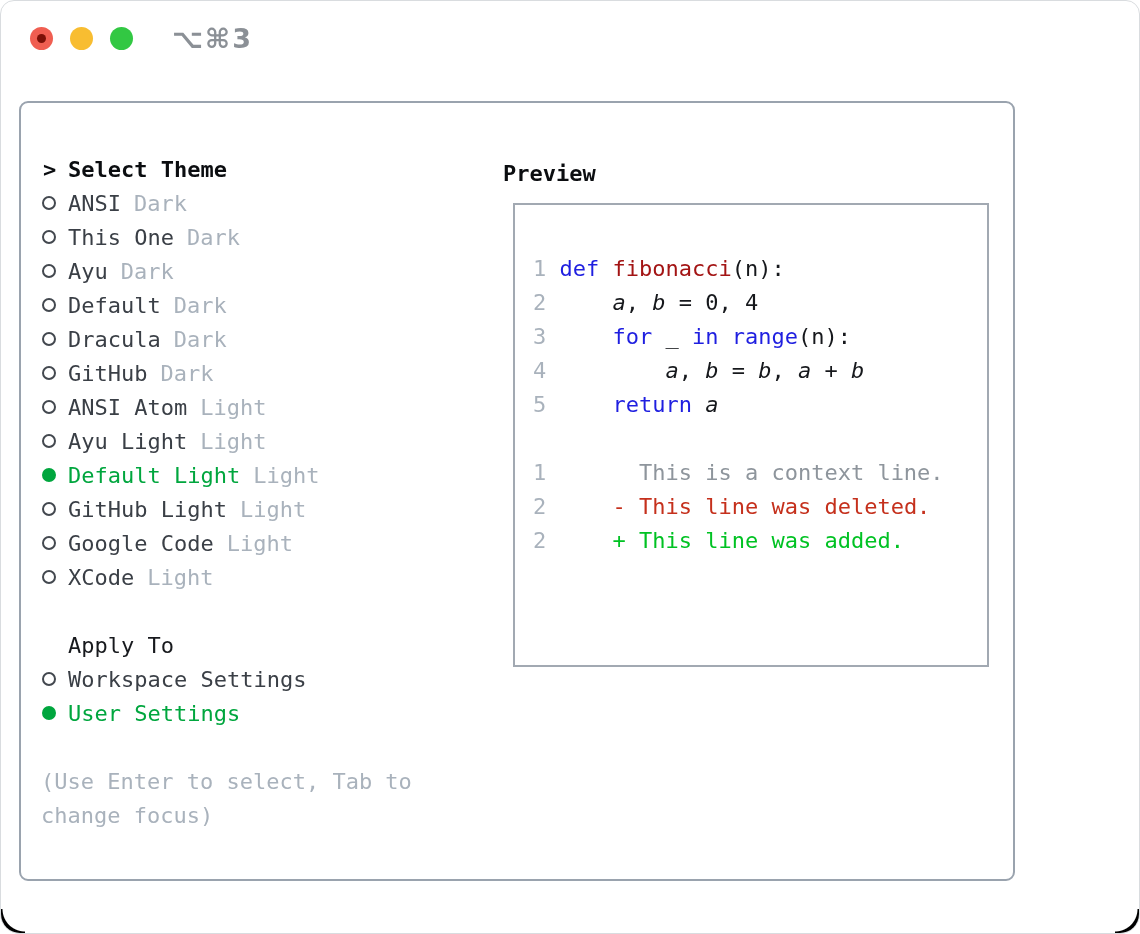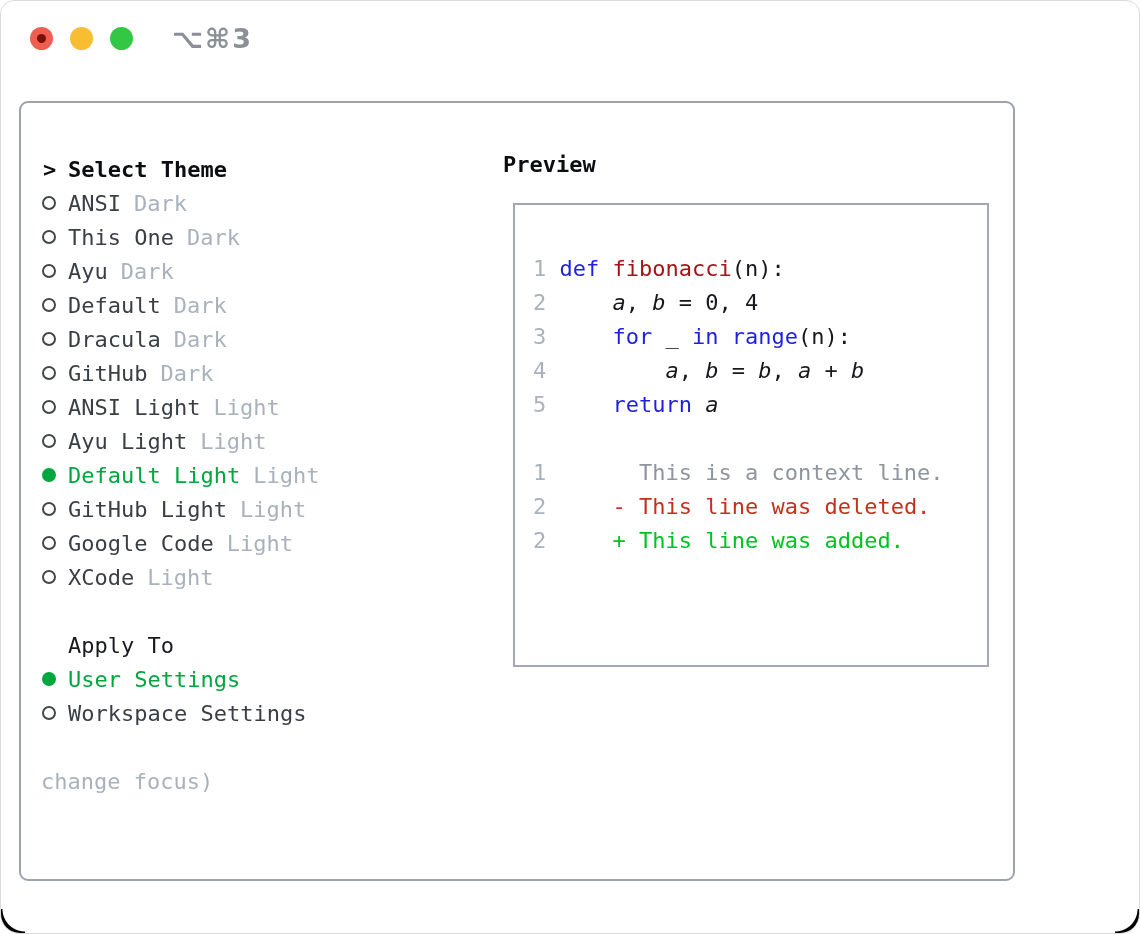--- a/index.html
+++ b/index.html
@@ -33,21 +33,21 @@
   .htext { font-weight:bold; color:#0b0d10;text-align:center; }
   .h2text { color:#17191d; }
   .dot { width:14px; height:14px; border-radius:50%; border:2px solid #43484f; margin-left:1px; }
   .dot.filled { background:var(--accent-green); border-color:var(--accent-green); }
   .iname { color:var(--item-text); }
   .selected .iname { color:var(--accent-green); }
   .itag { color:var(--tag-gray); margin-left:13px; }
   .hint-line { color:var(--tag-gray); }
 
   
-  .preview-header { position:absolute; left:482px; top:49px; height:34px; display:flex; align-items:flex-start;
+  .preview-header { position:absolute; left:482px; top:49px; height:34px; display:flex; align-items:flex-end;
                     font-size:22px; font-weight:bold; color:#0b0d10; }
   .preview-box { position:absolute; left:492px; top:100px; width:476px; height:464px;
                  border:2px solid #a2a9b2; background:#fff; }
   .codewrap { padding:47px 0 0 18px; font-size:22px; }
   .pline { white-space:pre; height:34px; line-height:34px; }
   .ln       { color:var(--line-number-gray); }
   .seg-pl   { color:#16181c; }
   .seg-kw   { color:var(--keyword-blue); }
   .seg-fn   { color:var(--function-red); }
   .seg-var  { color:#16181c; font-style:italic; }
@@ -82,43 +82,44 @@
         <span class="htext">Select Theme</span>
       </div>
 
       <div id="theme-list">
           <div class="row item"><span class="marker"><span class="dot"></span></span><span class="iname">ANSI</span><span class="itag">Dark</span></div>
           <div class="row item"><span class="marker"><span class="dot"></span></span><span class="iname">This One</span><span class="itag">Dark</span></div>
           <div class="row item"><span class="marker"><span class="dot"></span></span><span class="iname">Ayu</span><span class="itag">Dark</span></div>
           <div class="row item"><span class="marker"><span class="dot"></span></span><span class="iname">Default</span><span class="itag">Dark</span></div>
           <div class="row item"><span class="marker"><span class="dot"></span></span><span class="iname">Dracula</span><span class="itag">Dark</span></div>
           <div class="row item"><span class="marker"><span class="dot"></span></span><span class="iname">GitHub</span><span class="itag">Dark</span></div>
-          <div class="row item"><span class="marker"><span class="dot"></span></span><span class="iname">ANSI Light</span><span class="itag">Light</span></div>
+          <div class="row item"><span class="marker"><span class="dot"></span></span><span class="iname">ANSI Atom</span><span class="itag">Light</span></div>
           <div class="row item"><span class="marker"><span class="dot"></span></span><span class="iname">Ayu Light</span><span class="itag">Light</span></div>
           <div class="row item selected"><span class="marker"><span class="dot filled"></span></span><span class="iname">Default Light</span><span class="itag">Light</span></div>
           <div class="row item"><span class="marker"><span class="dot"></span></span><span class="iname">GitHub Light</span><span class="itag">Light</span></div>
           <div class="row item"><span class="marker"><span class="dot"></span></span><span class="iname">Google Code</span><span class="itag">Light</span></div>
           <div class="row item"><span class="marker"><span class="dot"></span></span><span class="iname">XCode</span><span class="itag">Light</span></div>
         </div>
 
       <div class="row"></div>
 
       <div class="row">
         <span class="marker"></span>
         <span class="h2text">Apply To</span>
       </div>
 
       <div id="apply-list">
+          <div class="row item"><span class="marker"><span class="dot"></span></span><span class="iname">Workspace Settings</span></div>
           <div class="row item selected"><span class="marker"><span class="dot filled"></span></span><span class="iname">User Settings</span></div>
-          <div class="row item"><span class="marker"><span class="dot"></span></span><span class="iname">Workspace Settings</span></div>
         </div>
 
       <div class="row"></div>
 
       <div id="hint">
+          <div class="row hint-line">(Use Enter to select, Tab to</div>
           <div class="row hint-line">change focus)</div>
         </div>
     </div>
 
     <div class="preview-header">
       <span>Preview</span>
     </div>
 
     <div class="preview-box">
       <div class="codewrap">

